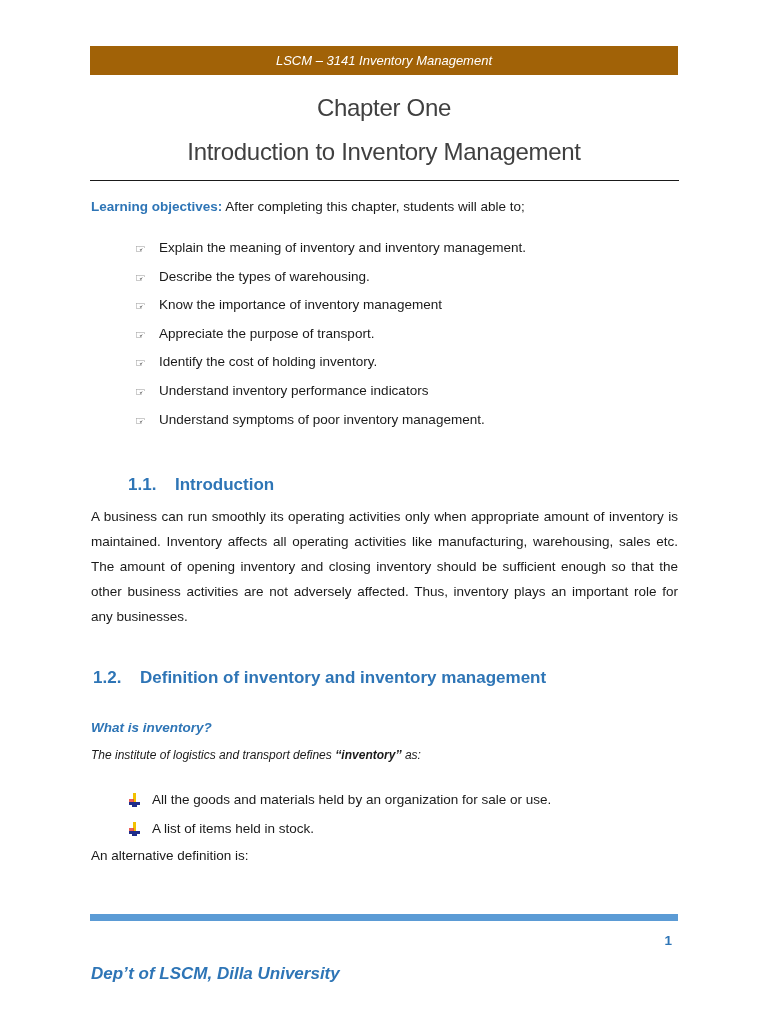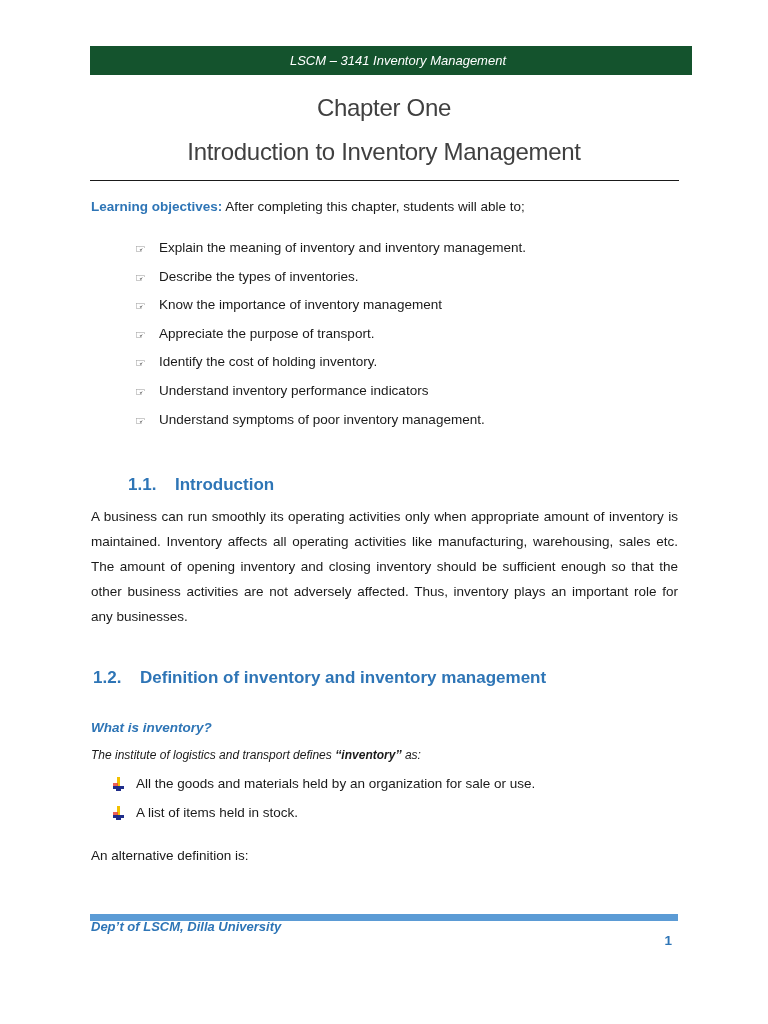--- a/index.html
+++ b/index.html
@@ -1,22 +1,22 @@
 <!DOCTYPE html>
 <html><head>
 <meta charset="utf-8">
 <style>
   html, body { margin: 0; padding: 0; background: #ffffff; }
   body { width: 768px; height: 1024px; position: relative; overflow: hidden;
          font-family: "Liberation Sans", "DejaVu Sans", sans-serif; color: #1a1a1a; }
   .page { position: absolute; left: 0; top: 0; width: 768px; height: 1024px; }
 
   .header-bar { position: absolute; left: 90px; top: 46px; width: 588px; height: 29px;
-                background: #14532d; color: #ffffff; font-style: italic; font-size: 13px;
-                display: flex; align-items: center; justify-content: center; padding-left: 14px; }
+                background: #a16207; color: #ffffff; font-style: italic; font-size: 13px;
+                display: flex; align-items: center; justify-content: center; }
 
   .chapter-title { position: absolute; left: 90px; width: 588px; text-align: center;
                    color: #404040; font-size: 24px; letter-spacing: -0.3px; }
   .chapter-one { top: 94px; }
   .chapter-sub { top: 138px; }
 
   .title-rule { position: absolute; left: 90px; top: 180px; width: 589px; height: 1px; background: #1a1a1a; }
 
   .objectives-intro { position: absolute; left: 91px; top: 199px; font-size: 13.5px; }
   .objectives-intro .lbl { color: #2e75b6; font-weight: bold; }
@@ -31,33 +31,33 @@
   .h2-def { top: 668px; }
 
   .para { position: absolute; left: 91px; width: 587px; font-size: 13.5px; line-height: 25px;
           text-align: justify; top: 504px; }
 
   .what-is { position: absolute; left: 91px; top: 720px; color: #2e75b6; font-weight: bold;
              font-style: italic; font-size: 13.5px; }
   .defines { position: absolute; left: 91px; top: 748px; font-style: italic; font-size: 12px; }
   .defines b { font-style: italic; }
 
-  .def-list { position: absolute; left: 112px; top: 776px; margin: 0; padding: 0; list-style: none; }
+  .def-list { position: absolute; left: 112px; top: 776px; margin: 16px; padding: 0; list-style: none; }
   .def-list li { height: 28.5px; font-size: 13.5px; display: flex; align-items: flex-start; }
   .arrow-icon { width: 24px; height: 16px; position: relative; }
   .arrow-icon .stem { position: absolute; left: 5px; top: 1px; width: 3px; height: 11px; background: #f2c100; }
   .arrow-icon .red { position: absolute; left: 1px; top: 7px; width: 5px; height: 5px; background: #e8433b; opacity: .85; }
   .arrow-icon .head { position: absolute; left: 1px; top: 10px; width: 11px; height: 3px; background: #1f2d8a; }
   .arrow-icon .tip { position: absolute; left: 4px; top: 12px; width: 5px; height: 3px; background: #1f2d8a; }
 
   .alt-def { position: absolute; left: 91px; top: 848px; font-size: 13.5px; }
 
   .footer-bar { position: absolute; left: 90px; top: 914px; width: 588px; height: 7px; background: #5b9bd5; }
-  .footer-left { position: absolute; left: 91px; top: 919px; color: #2e75b6; font-weight: bold;
-                 font-style: italic; font-size: 13px; }
+  .footer-left { position: absolute; left: 91px; top: 964px; color: #2e75b6; font-weight: bold;
+                 font-style: italic; font-size: 17px; }
   .footer-page { position: absolute; left: 660px; top: 933px; width: 12px; text-align: right;
                  color: #2e75b6; font-weight: bold; font-size: 13.5px; }
 </style>
 </head>
 <body>
 
 <div class="page">
 
   <div class="header-bar">
     <span>LSCM – 3141 Inventory Management</span>
@@ -71,21 +71,21 @@
     <span class="lbl">Learning objectives:</span><span> After completing this chapter, students will able to;</span>
   </div>
 
   <ul class="obj-list">
     <li>
         <span class="bullet">☞</span>
         <span>Explain the meaning of inventory and inventory management.</span>
       </li>
     <li>
         <span class="bullet">☞</span>
-        <span>Describe the types of inventories.</span>
+        <span>Describe the types of warehousing.</span>
       </li>
     <li>
         <span class="bullet">☞</span>
         <span>Know the importance of inventory management</span>
       </li>
     <li>
         <span class="bullet">☞</span>
         <span>Appreciate the purpose of transport.</span>
       </li>
     <li>

